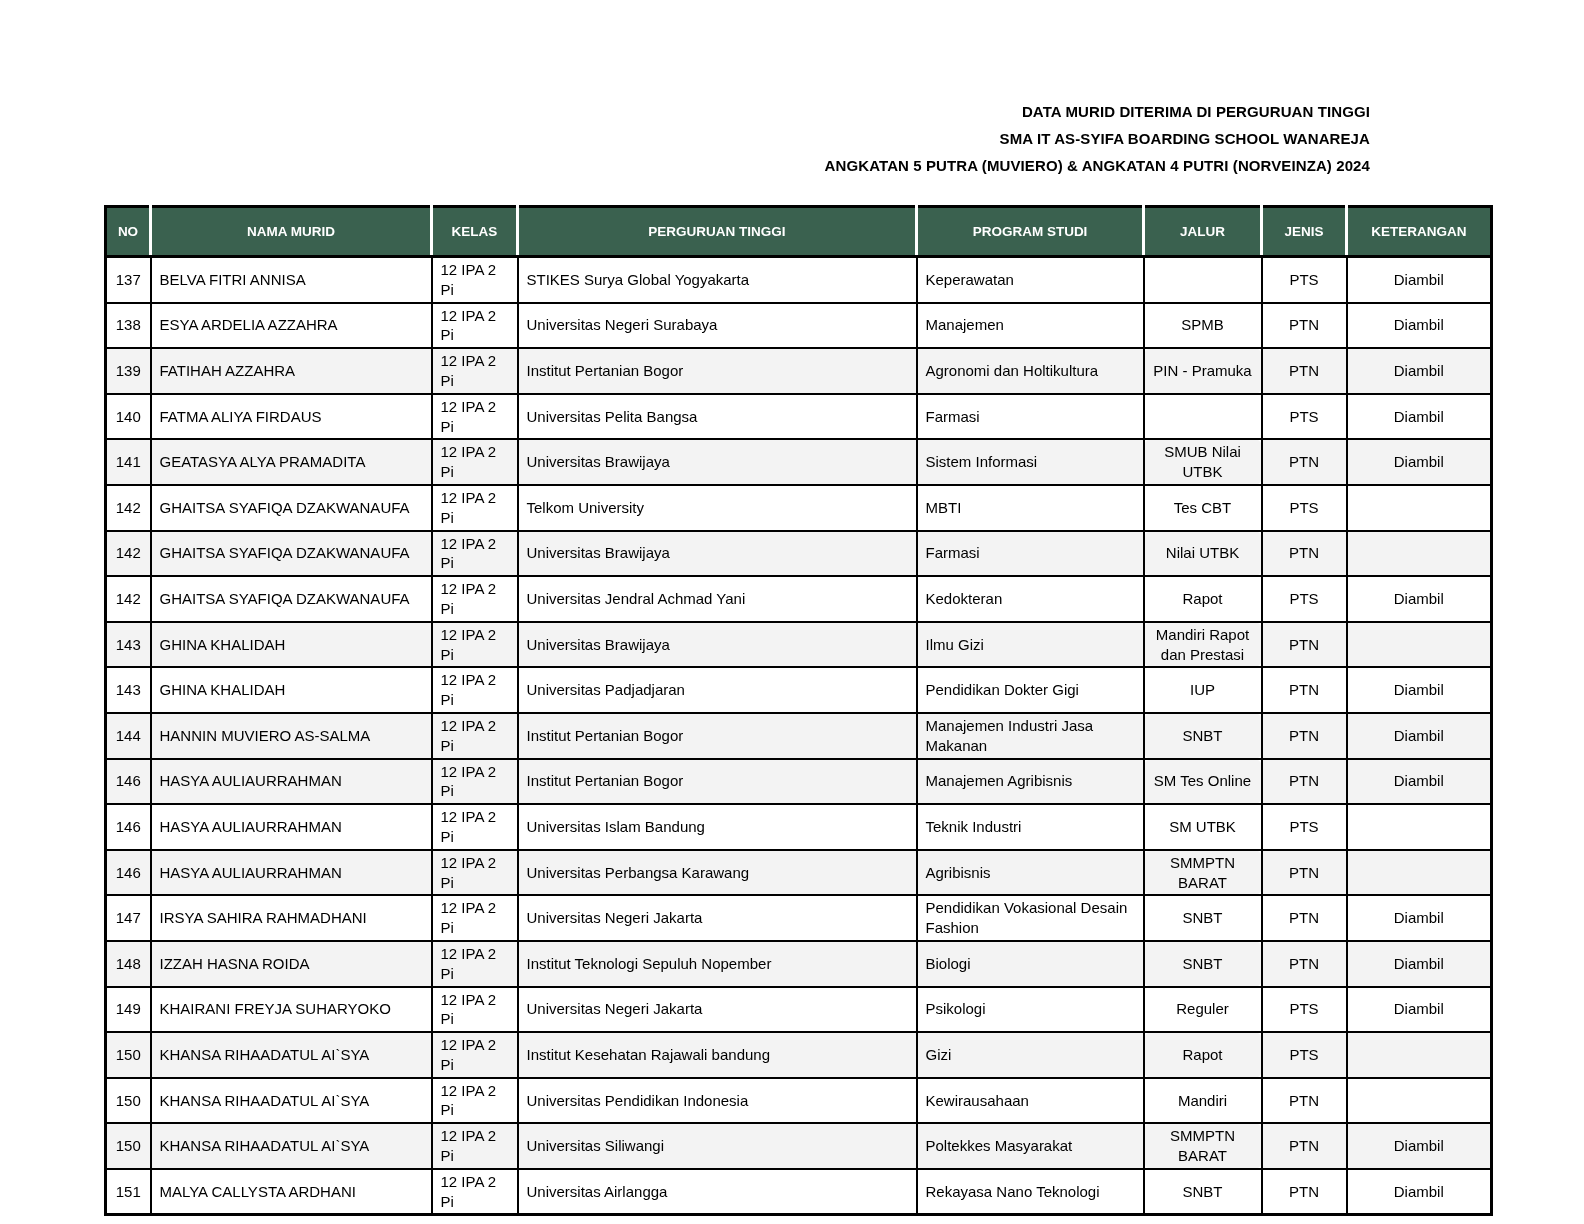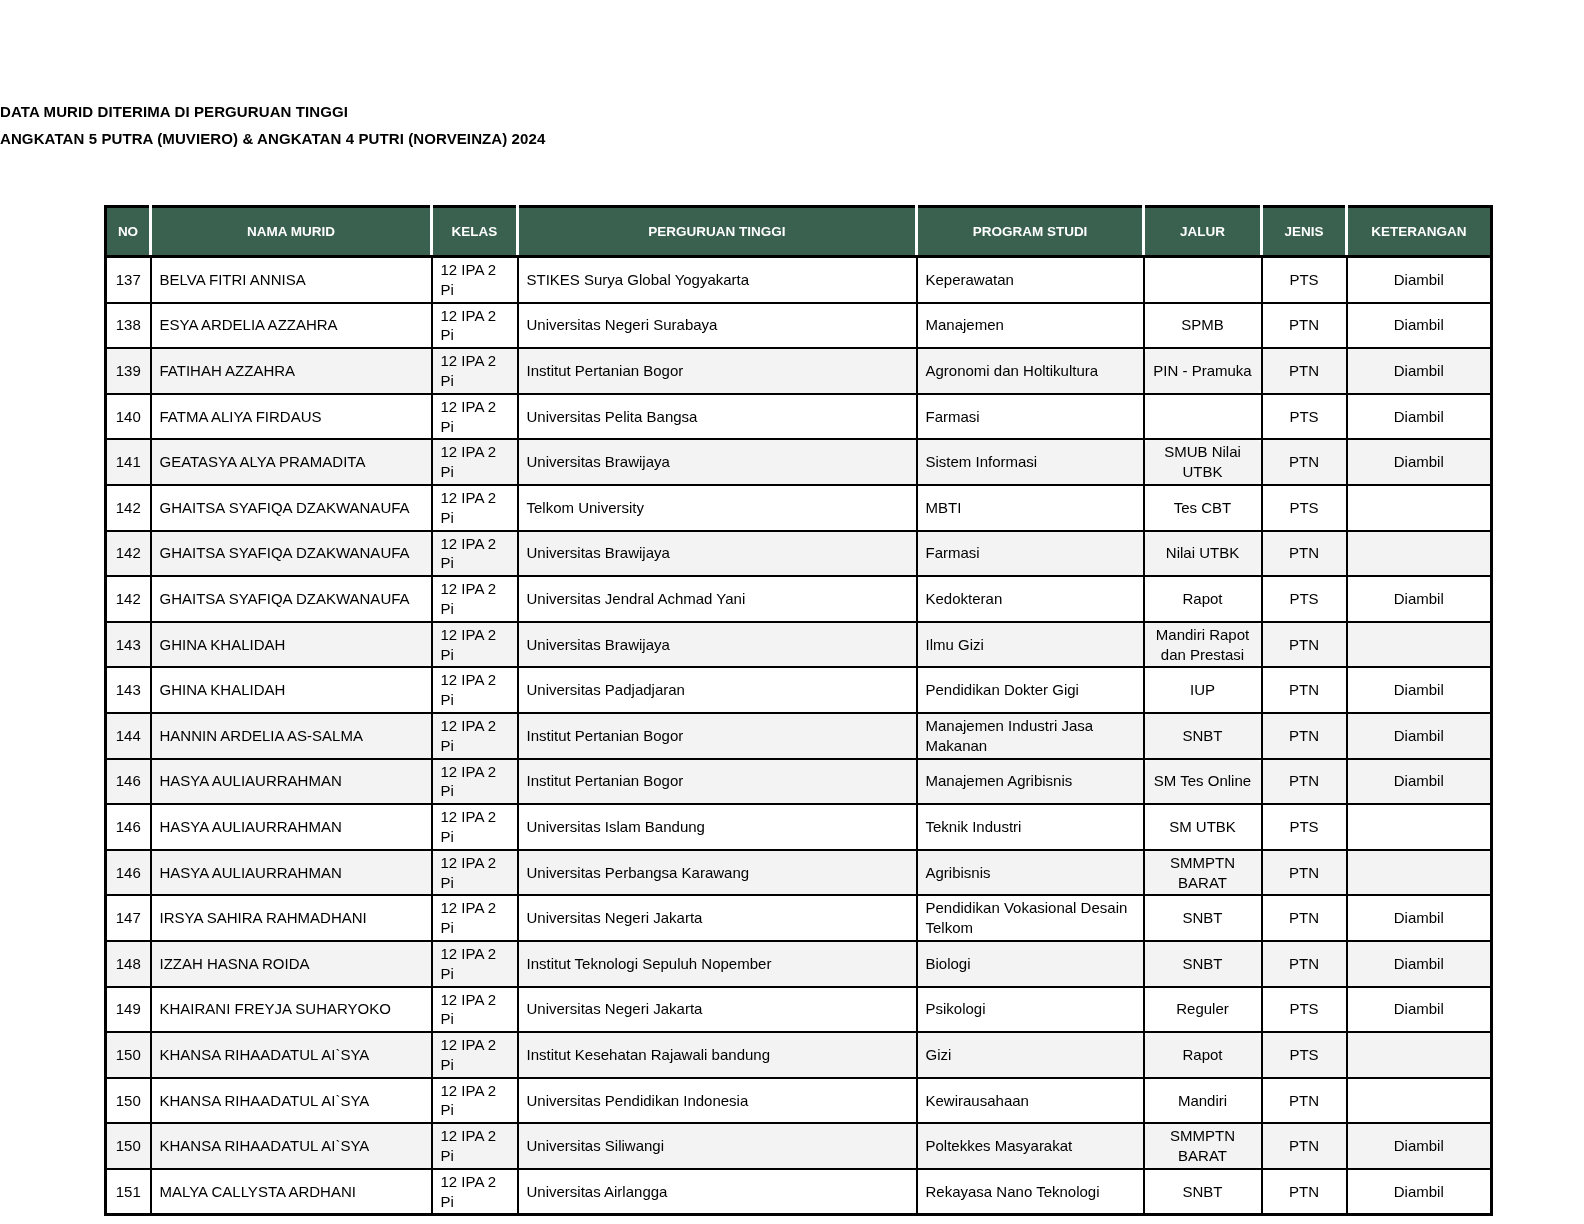--- a/index.html
+++ b/index.html
@@ -16,21 +16,21 @@
     background:var(--page-bg);
     font-family:"Liberation Sans", sans-serif;
     color:#000;
     position:relative;
     overflow:hidden;
   }
   .title-block{
     position:absolute;
     top:104px;left:0;
     width:1370px;
-    text-align:left;
+    text-align:right;
   }
   .title-line{
     font-size:15px;
     font-weight:bold;
     line-height:16px;
     margin:0 0 11px 0;
     letter-spacing:.1px;
   }
   .table-wrap{
     position:absolute;
@@ -70,20 +70,21 @@
   td.align-center{text-align:center;padding:2px 6px;}
   td.align-left{text-align:left;}
   td.col-kelas{padding-left:6px;margin-left:6px;}
   td.col-jalur{padding:2px 6px;border-radius:8px;}
 </style>
 </head>
 <body>
 
 <div class="title-block">
   <div class="title-line">DATA MURID DITERIMA DI PERGURUAN TINGGI</div>
+  <div class="title-line">SMA IT AS-SYIFA BOARDING SCHOOL WANAREJA</div>
   <div class="title-line">ANGKATAN 5 PUTRA (MUVIERO) &amp; ANGKATAN 4 PUTRI (NORVEINZA) 2024</div>
 </div>
 
 <div class="table-wrap">
   <table class="data-table">
     <colgroup>
         <col style="width: 45px;">
         <col style="width: 281px;">
         <col style="width: 86px;">
         <col style="width: 399px;">
@@ -200,21 +201,21 @@
           <td class="align-left col-nama_murid">GHINA KHALIDAH</td>
           <td class="align-left col-kelas">12 IPA 2 Pi</td>
           <td class="align-left col-perguruan_tinggi">Universitas Padjadjaran</td>
           <td class="align-left col-program_studi">Pendidikan Dokter Gigi</td>
           <td class="align-center col-jalur">IUP</td>
           <td class="align-center col-jenis">PTN</td>
           <td class="align-center col-keterangan">Diambil</td>
         </tr>
         <tr class="shaded">
           <td class="align-center col-no">144</td>
-          <td class="align-left col-nama_murid">HANNIN ARDELIA AS-SALMA</td>
+          <td class="align-left col-nama_murid">HANNIN MUVIERO AS-SALMA</td>
           <td class="align-left col-kelas">12 IPA 2 Pi</td>
           <td class="align-left col-perguruan_tinggi">Institut Pertanian Bogor</td>
           <td class="align-left col-program_studi">Manajemen Industri Jasa Makanan</td>
           <td class="align-center col-jalur">SNBT</td>
           <td class="align-center col-jenis">PTN</td>
           <td class="align-center col-keterangan">Diambil</td>
         </tr>
         <tr class="shaded">
           <td class="align-center col-no">146</td>
           <td class="align-left col-nama_murid">HASYA AULIAURRAHMAN</td>
@@ -243,21 +244,21 @@
           <td class="align-left col-program_studi">Agribisnis</td>
           <td class="align-center col-jalur">SMMPTN BARAT</td>
           <td class="align-center col-jenis">PTN</td>
           <td class="align-center col-keterangan"></td>
         </tr>
         <tr>
           <td class="align-center col-no">147</td>
           <td class="align-left col-nama_murid">IRSYA SAHIRA RAHMADHANI</td>
           <td class="align-left col-kelas">12 IPA 2 Pi</td>
           <td class="align-left col-perguruan_tinggi">Universitas Negeri Jakarta</td>
-          <td class="align-left col-program_studi">Pendidikan Vokasional Desain Telkom</td>
+          <td class="align-left col-program_studi">Pendidikan Vokasional Desain Fashion</td>
           <td class="align-center col-jalur">SNBT</td>
           <td class="align-center col-jenis">PTN</td>
           <td class="align-center col-keterangan">Diambil</td>
         </tr>
         <tr class="shaded">
           <td class="align-center col-no">148</td>
           <td class="align-left col-nama_murid">IZZAH HASNA ROIDA</td>
           <td class="align-left col-kelas">12 IPA 2 Pi</td>
           <td class="align-left col-perguruan_tinggi">Institut Teknologi Sepuluh Nopember</td>
           <td class="align-left col-program_studi">Biologi</td>

